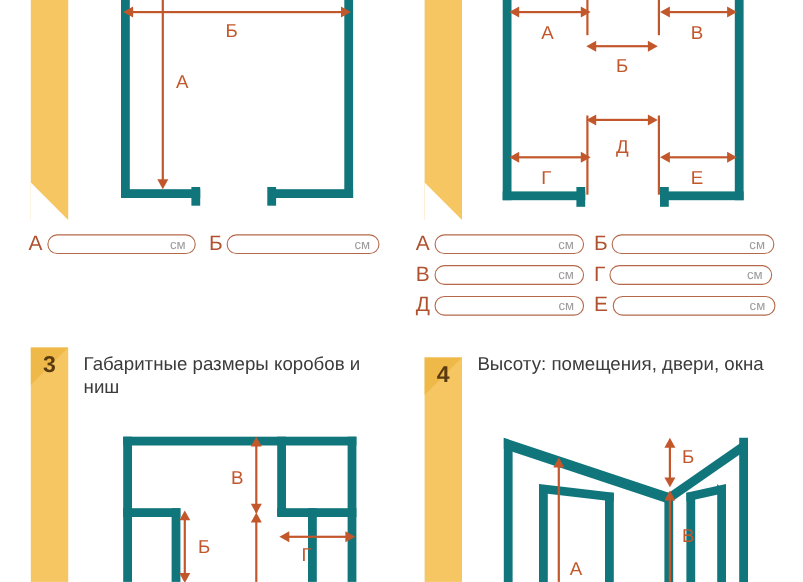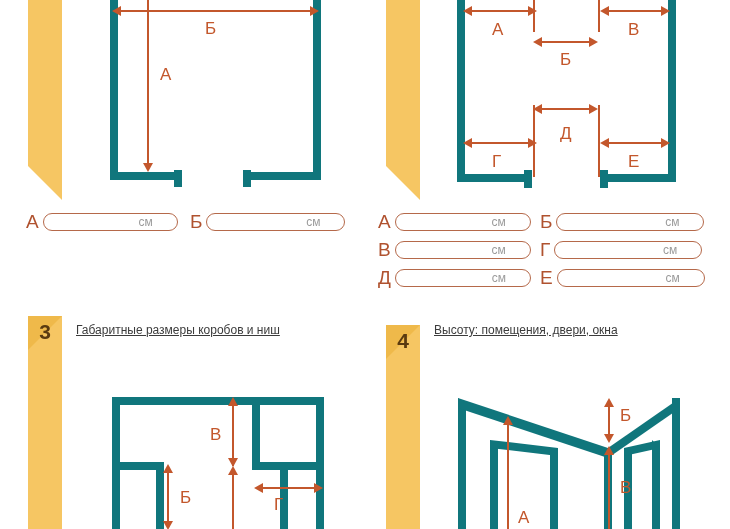--- a/index.html
+++ b/index.html
@@ -10,22 +10,22 @@
   
   .tab{position:absolute;width:34px;background:#F6C663;}
   .tab .corner{position:absolute;left:0;top:0;width:0;height:0;
        border-left:34px solid #EFB94A;border-bottom:34px solid transparent;}
   .tab .cut{position:absolute;left:0;bottom:0;width:0;height:0;
        border-left:34px solid #ffffff;border-top:34px solid transparent;}
   .tab .num{position:absolute;left:0;top:4px;width:34px;text-align:center;
        font-size:21px;font-weight:bold;color:#5A3A10;z-index:3;
        font-family:"Liberation Sans",sans-serif;}
 
-  .sec-title{position:absolute;font-size:12px;color:#3b3b3b;line-height:21px;
-       font-family:"Liberation Sans",sans-serif;text-decoration:underline;}
+  .sec-title{position:absolute;font-size:17px;color:#3b3b3b;line-height:21px;
+       font-family:"Liberation Sans",sans-serif;}
 
   
   .wall{position:absolute;background:#10767C;}
 
   
   .dim-h{position:absolute;height:2px;background:#C3572C;}
   .dim-v{position:absolute;width:2px;background:#C3572C;}
   .ah-l,.ah-r,.av-u,.av-d{position:absolute;width:0;height:0;}
   .ah-l{border-right:9px solid #C3572C;border-top:5px solid transparent;border-bottom:5px solid transparent;}
   .ah-r{border-left:9px solid #C3572C;border-top:5px solid transparent;border-bottom:5px solid transparent;}
@@ -33,21 +33,21 @@
   .av-d{border-top:9px solid #C3572C;border-left:5px solid transparent;border-right:5px solid transparent;}
   .dlabel{position:absolute;color:#C3572C;font-size:17px;
        font-family:"Liberation Sans",sans-serif;white-space:nowrap;}
 
   
   .fieldrow{position:absolute;display:flex;align-items:center;}
   .flabel{color:#B0522F;font-size:19px;margin-right:4px;
           font-family:"Liberation Sans",sans-serif;line-height:1;}
   .fbox{border:1.6px solid #B5694A;border-radius:9px;height:18px;
         display:flex;align-items:center;justify-content:flex-end;
-        padding-right:24px;box-sizing:border-box;background:#fff;}
+        padding-right:8px;box-sizing:border-box;background:#fff;}
   .unit{color:#9b9b9b;font-size:12px;font-family:"Liberation Sans",sans-serif;}
 </style>
 </head>
 <body>
 
 <div class="page">
 
   <div>
 
     <div class="tab" style="left:28px;top:-40px;height:240px;">

